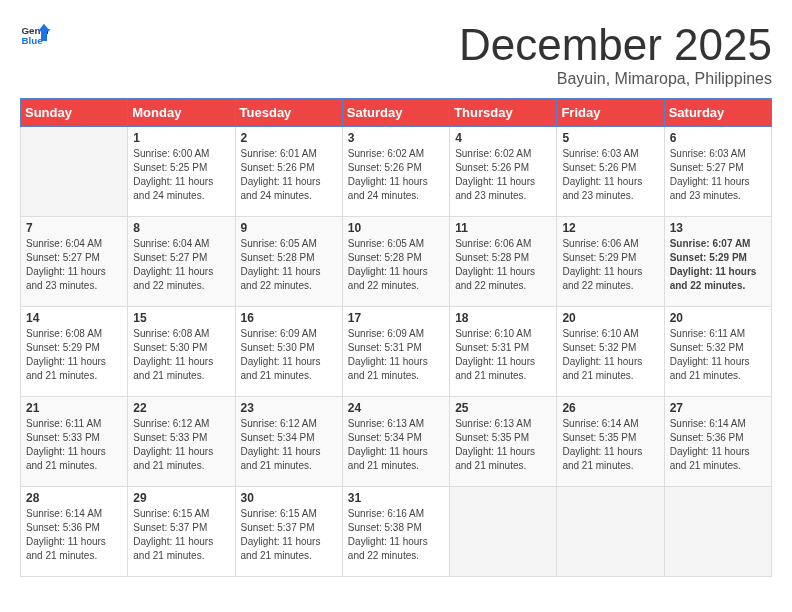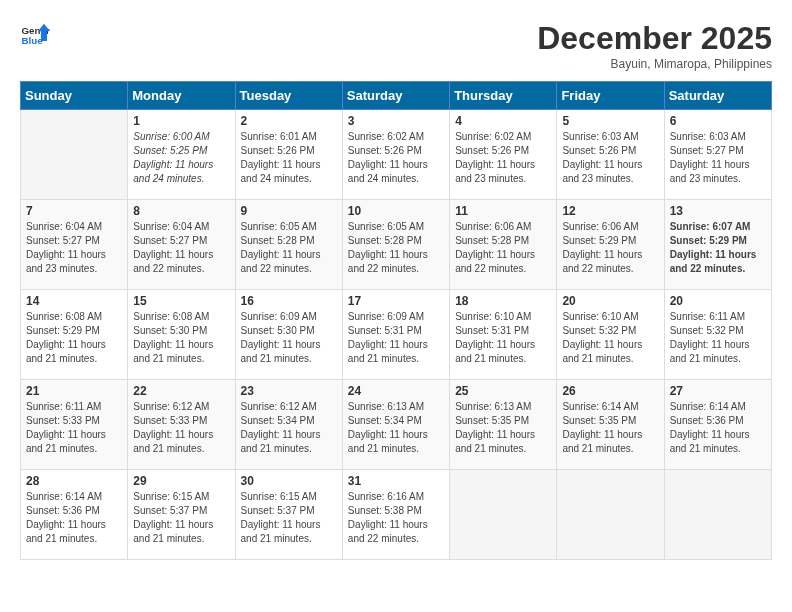--- a/index.html
+++ b/index.html
@@ -22,35 +22,35 @@
       gap: 4px;
     }
     .logo-icon {
       width: 30px;
       height: 30px;
     }
     .title-block {
       text-align: right;
     }
     .month-title {
-      font-size: 32px;
-      font-weight: bold;
+      font-size: 44px;
+      font-weight: normal;
       color: #333;
     }
     .location-title {
-      font-size: 12px;
+      font-size: 16px;
       color: #555;
     }
     .calendar-table {
       width: 100%;
       border-collapse: collapse;
       border: 1px solid #ccc;
     }
     .calendar-table th {
-      background-color: #0369a1;
+      background-color: #ef4444;
       color: white;
       font-size: 13px;
       font-weight: bold;
       padding: 6px 4px;
       text-align: left;
       border: 1px solid #5580d0;
     }
     .calendar-table td {
       vertical-align: top;
       padding: 4px 5px;
@@ -109,21 +109,21 @@
         <th>Thursday</th>
         <th>Friday</th>
         <th>Saturday</th>
       </tr>
   </thead>
   <tbody id="calendar-body">
   <tr>
         <td class="empty-cell"></td>
         <td>
           <span class="day-number">1</span>
-          <div class="day-info" style="white-space: pre-line; font-style: italic;">Sunrise: 6:00 AM
+          <div class="day-info" style="white-space: pre-line;">Sunrise: 6:00 AM
 Sunset: 5:25 PM
 Daylight: 11 hours and 24 minutes.</div>
         </td>
         <td>
           <span class="day-number">2</span>
           <div class="day-info" style="white-space: pre-line;">Sunrise: 6:01 AM
 Sunset: 5:26 PM
 Daylight: 11 hours and 24 minutes.</div>
         </td>
         <td>

